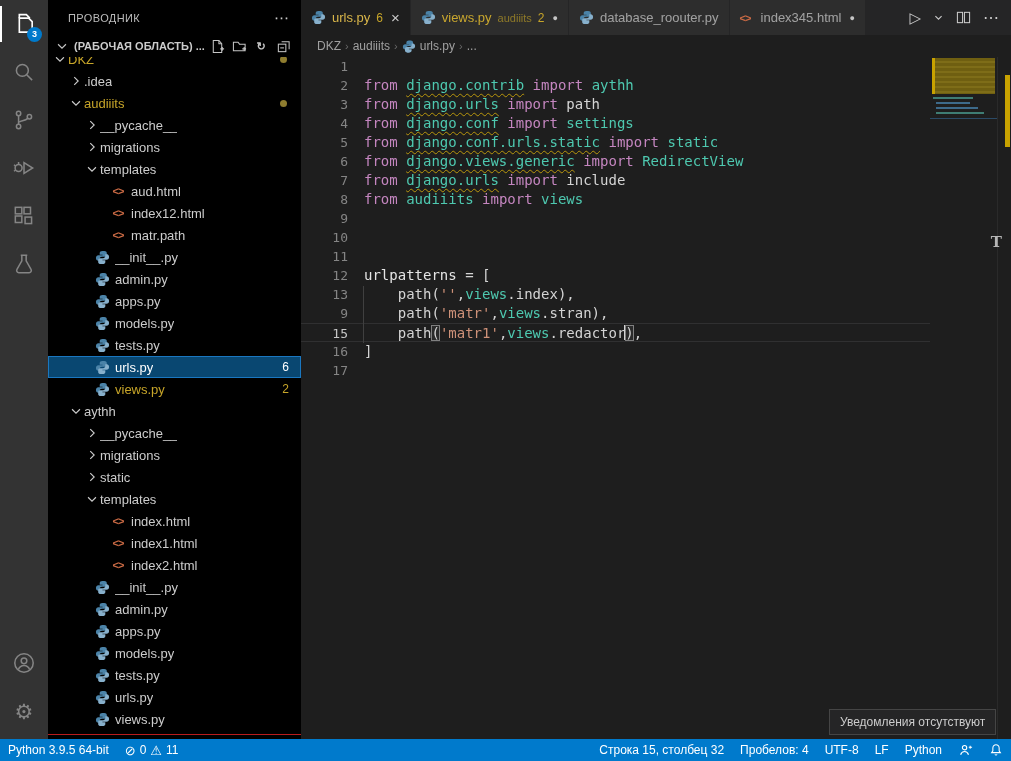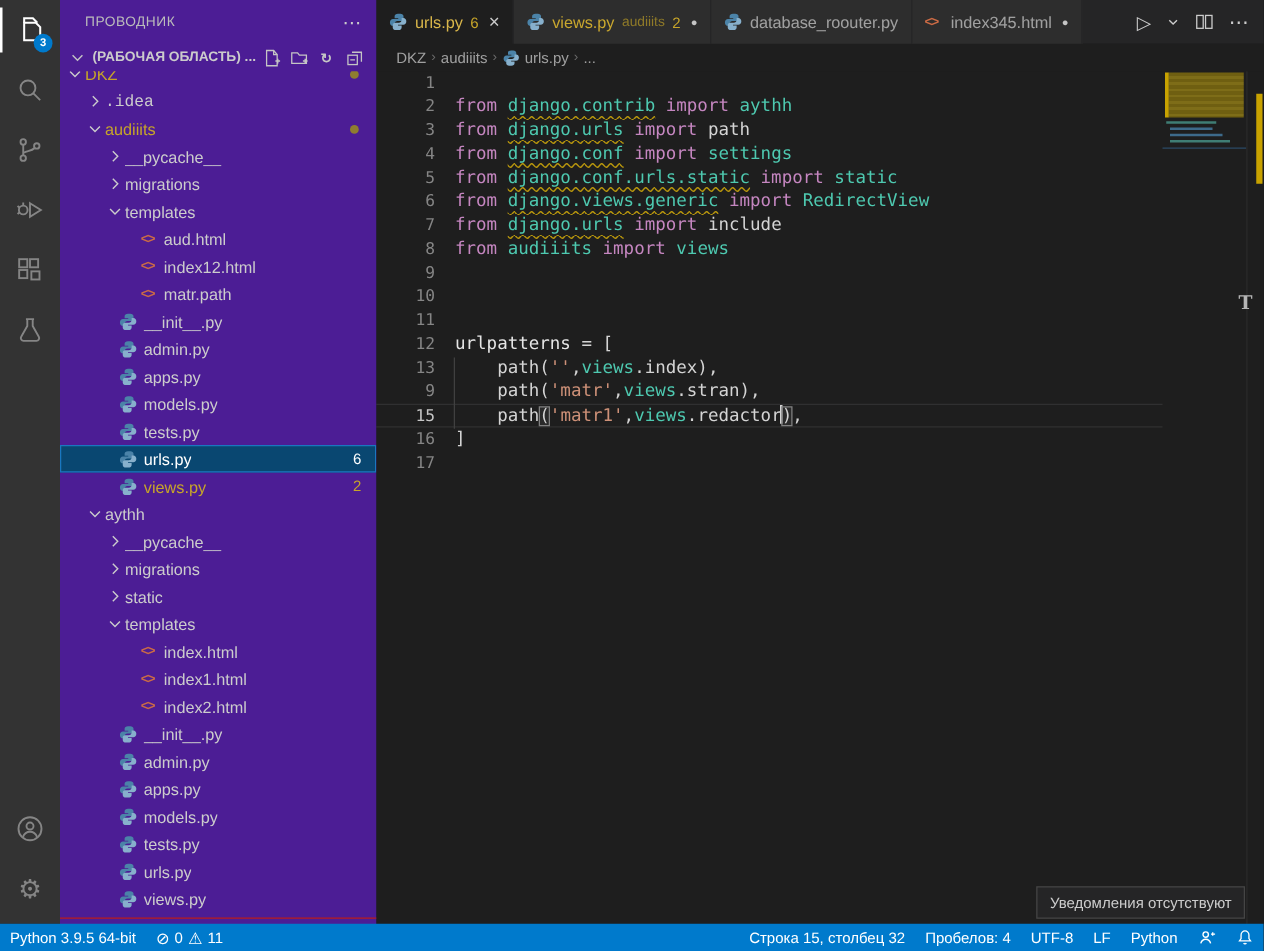--- a/index.html
+++ b/index.html
@@ -11,21 +11,21 @@
   #activity-bar { position:absolute; left:0; top:0; width:48px; bottom:22px; background:#333333; z-index:5; }
   .ab-item { position:relative; width:48px; height:48px; display:flex; align-items:center; justify-content:center; color:#858585; }
   .ab-item.active { color:#ffffff; }
   .ab-item.active::before { content:""; position:absolute; left:0; top:6px; bottom:6px; width:2px; background:#ffffff; }
   .ab-badge { position:absolute; right:6px; bottom:6px; min-width:15px; height:15px; border-radius:8px;
     background:#007acc; color:#fff; font-size:9px; line-height:15px; text-align:center; font-weight:bold; }
   #ab-bottom { position:absolute; bottom:4px; left:0; width:48px; }
   .glyph { font-size:18px; line-height:1; }
 
   
-  #sidebar { position:absolute; left:48px; top:0; width:253px; bottom:6px; background:#4c1d95; z-index:4;
+  #sidebar { position:absolute; left:48px; top:0; width:253px; bottom:6px; background:#000000; z-index:4;
     display:flex; flex-direction:column; color:#cccccc;justify-content:center; }
   #sidebar-title-row { height:35px; flex:0 0 35px; display:flex; align-items:center; padding:0 12px 0 20px; }
   #sidebar-title { font-size:11px; letter-spacing:.4px; color:#bbbbbb; flex:1; }
   #sidebar-more { color:#cccccc; font-size:15px; cursor:pointer; }
   #ws-header { height:22px; flex:0 0 22px; display:flex; align-items:center; gap:2px; padding:0 8px 0 4px;
     font-size:11px; font-weight:bold; color:#cccccc; }
   #ws-label { flex:1; white-space:nowrap; overflow:hidden; }
   .ws-act { width:20px; height:20px; display:flex; align-items:center; justify-content:center; color:#c5c5c5; }
   #tree { flex:1 1 auto; overflow:hidden; position:relative; }
   .trow { height:22px; display:flex; align-items:center; font-size:13px; color:#cccccc; position:relative; cursor:pointer; }
@@ -205,21 +205,21 @@
         <div class="trow warn" style="margin-top: -9px; padding-left: 4px;">
           <span class="chev">
             <svg width="14" height="14" viewBox="0 0 16 16" fill="none" stroke="currentColor" stroke-width="1.3">
               <path d="M3.5 6 L8 10.5 L12.5 6"></path>
             </svg>
           </span>
           <span class="tlabel">DKZ</span>
           <span class="spacer"></span>
           <span class="tdot"></span>
         </div>
-        <div class="trow" style="padding-left: 20px; font-family: Liberation Mono, monospace;">
+        <div class="trow" style="padding-left: 20px;">
           <span class="chev">
             <svg width="14" height="14" viewBox="0 0 16 16" fill="none" stroke="currentColor" stroke-width="1.3">
               <path d="M6 3.5 L10.5 8 L6 12.5"></path>
             </svg>
           </span>
           <span class="tlabel">.idea</span>
           <span class="spacer"></span>
         </div>
         <div class="trow warn" style="padding-left: 20px;">
           <span class="chev">

